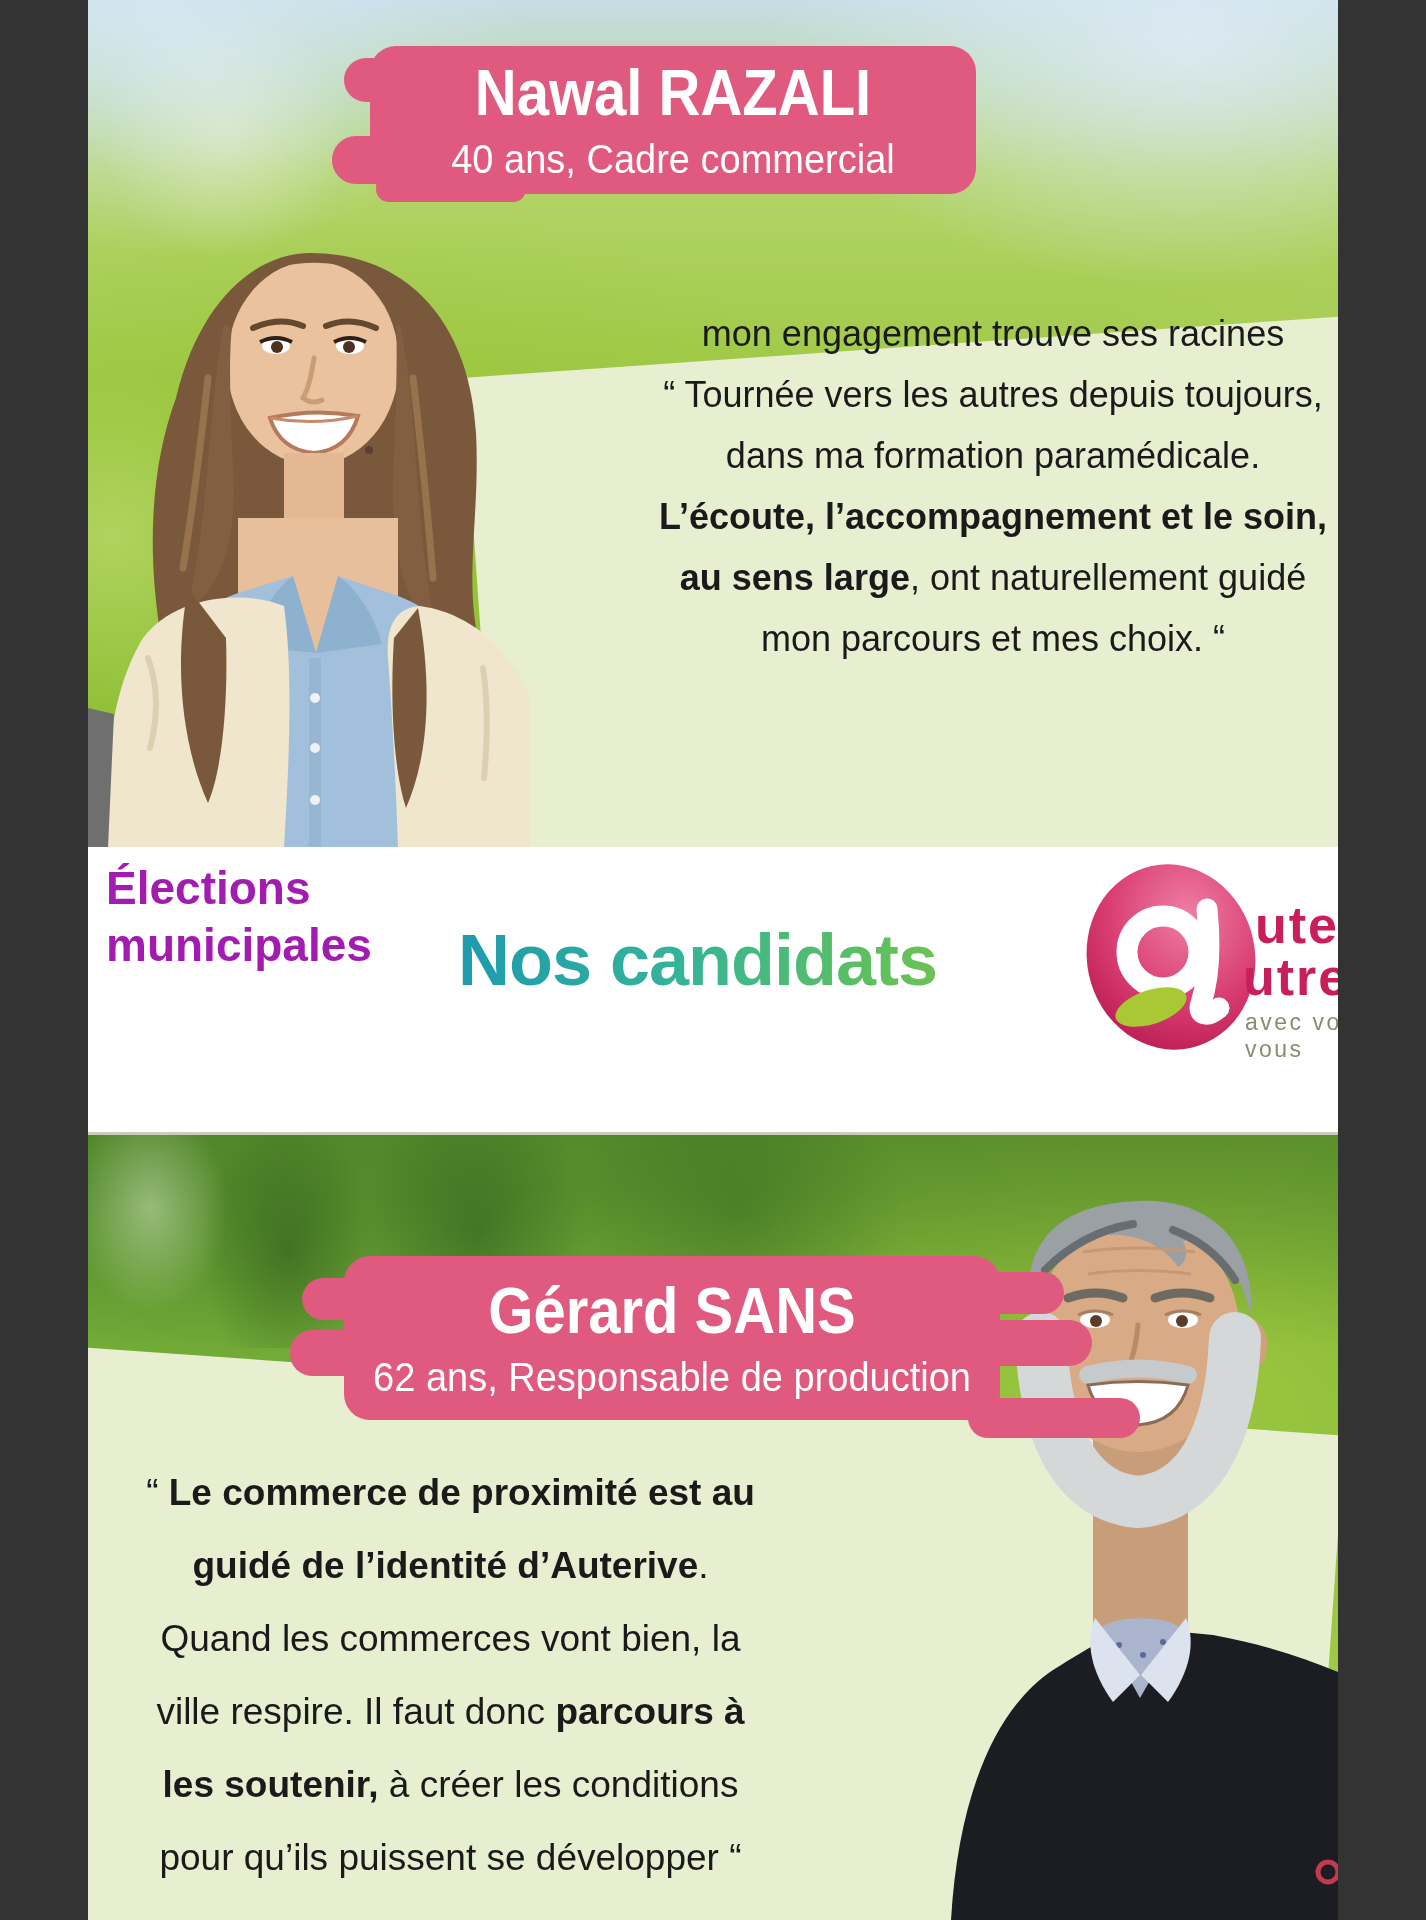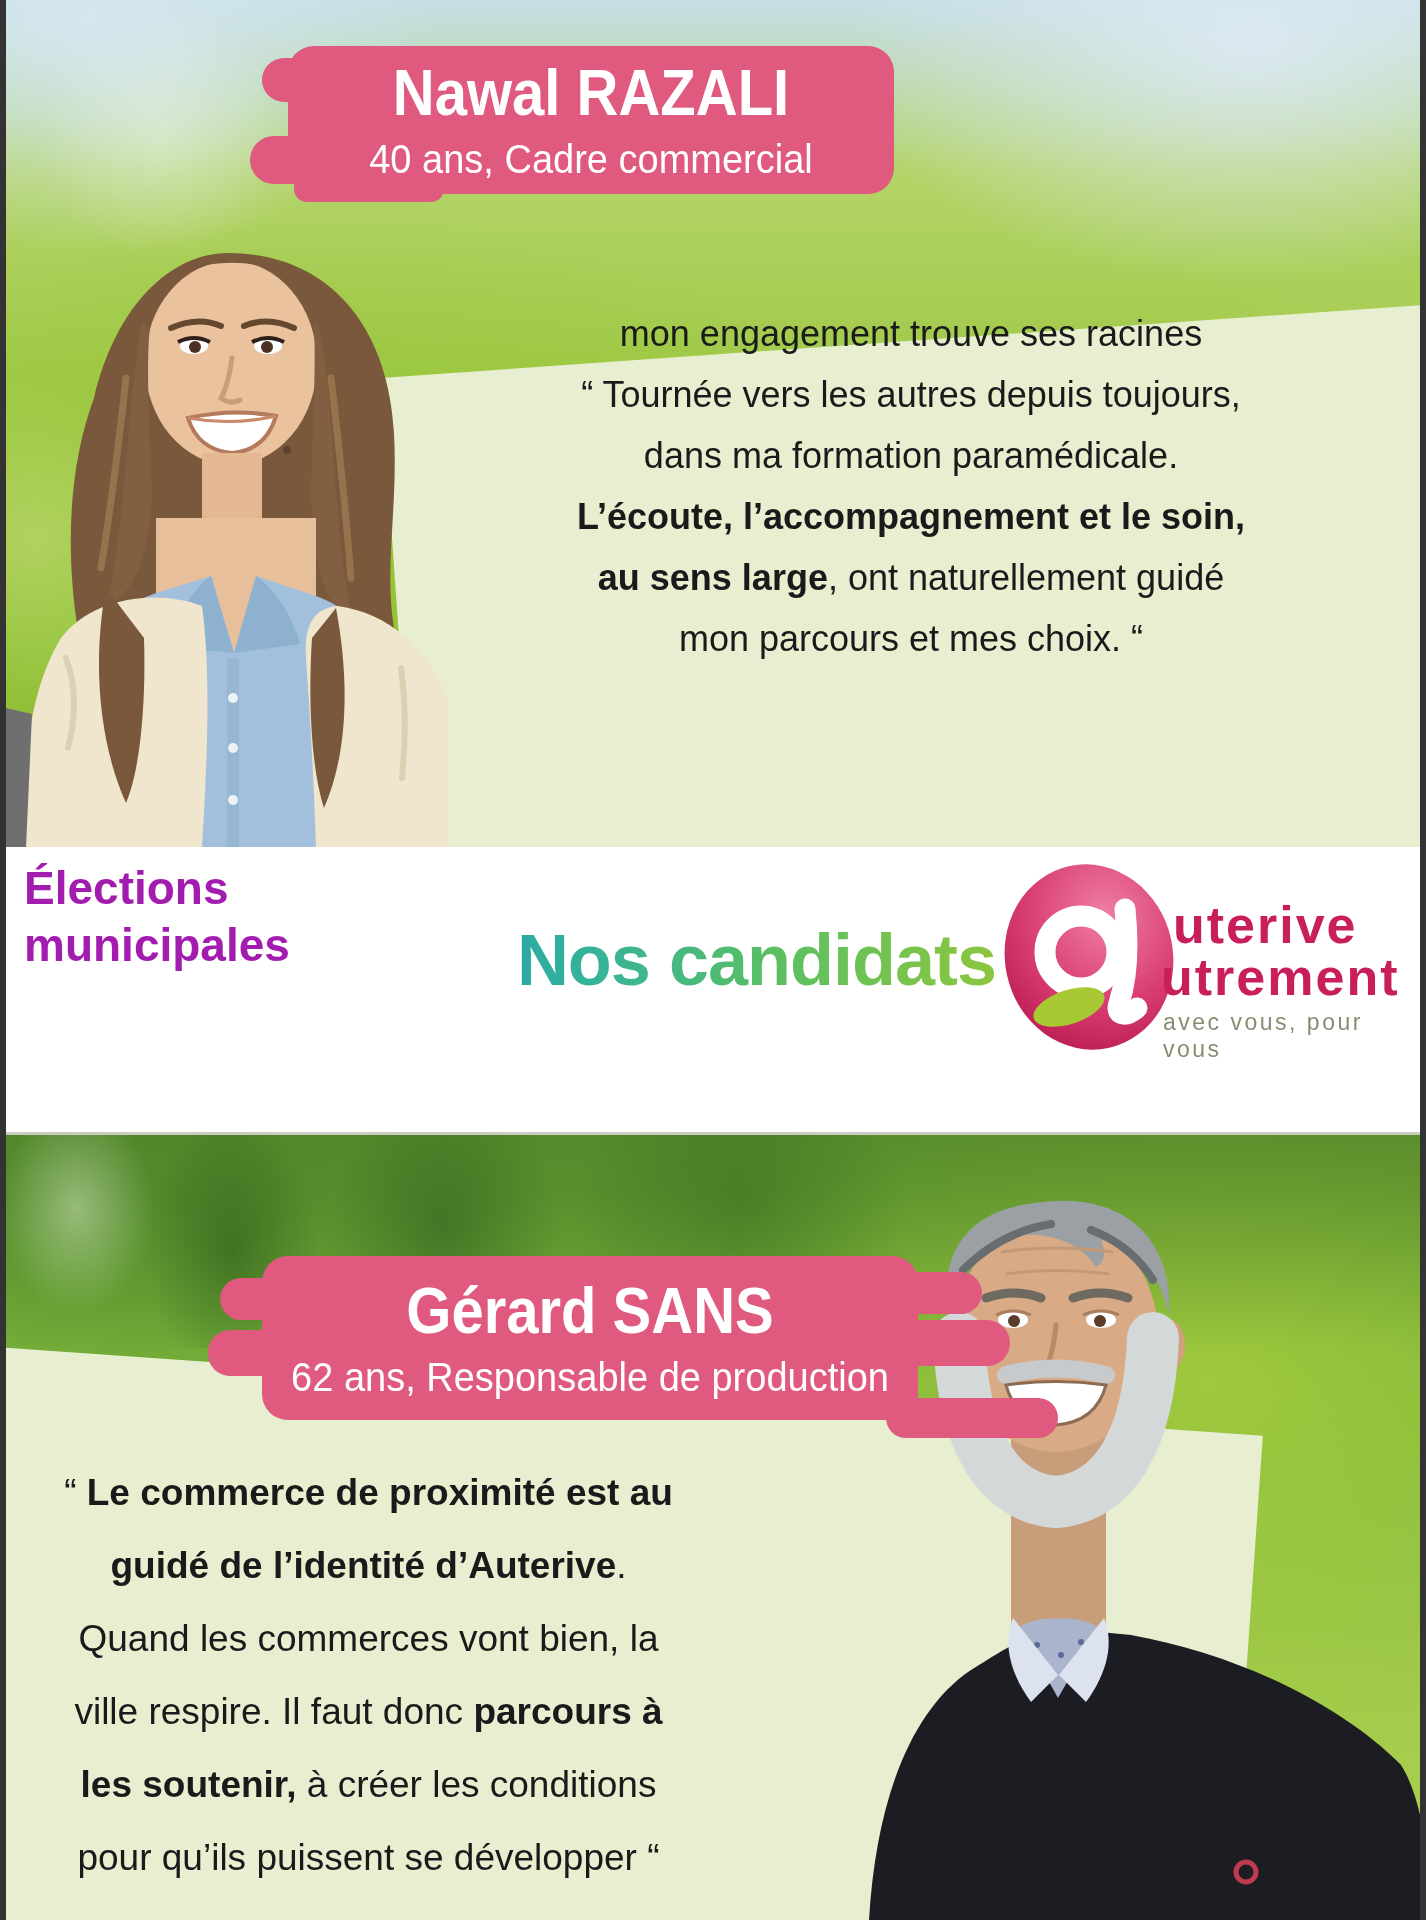--- a/index.html
+++ b/index.html
@@ -1,17 +1,17 @@
 <!DOCTYPE html>
 <html><head>
 <meta charset="utf-8">
 <style>
   html,body { margin:0; padding:0; background:#333; }
   .stage {
-    position:relative; width:1414px; height:1920px; overflow:hidden;
+    position:relative; width:1250px; height:1920px; overflow:hidden;
     font-family:"Liberation Sans", sans-serif; margin:0 auto;
   }
   
   .bg { position:absolute; inset:0;
     background:
       radial-gradient(circle 180px at 11% 7%, rgba(255,255,255,.30), transparent 70%),
       radial-gradient(circle 240px at 2% 28%, rgba(214,232,150,.40), transparent 70%),
       radial-gradient(ellipse 560px 360px at 6% 1%, rgba(213,231,240,.95), transparent 65%),
       radial-gradient(ellipse 640px 380px at 88% 2%, rgba(220,234,244,.95), transparent 65%),
       radial-gradient(ellipse 800px 520px at 24% 30%, rgba(150,196,52,.85), transparent 70%),
@@ -56,21 +56,21 @@
   
   .quote { position:absolute; z-index:3; text-align:center; color:#1a1a1a; }
   .quote b { font-weight:700; }
   .quote1 { left:400px; top:303px; width:1010px; font-size:36px; line-height:61px; }
   .quote2 { left:10px; top:1456px; width:705px; font-size:37px; line-height:73px; }
   
   .band { position:absolute; left:0; top:847px; width:100%; height:288px; background:#ffffff;
     z-index:5; border-bottom:3px solid #c9cdbd; box-sizing:border-box; }
   .elections { position:absolute; left:18px; top:13px; color:#a21caf;
     font-weight:800; font-size:46px; line-height:57px; }
-  .nos { position:absolute; left:370px; top:72px; width:620px; text-align:right;
+  .nos { position:absolute; left:370px; top:72px; width:620px; text-align:left;
     font-size:72px; font-weight:800; letter-spacing:-1px;
     background:linear-gradient(90deg,#1d9aae 0%,#35b39a 35%,#5bbf62 65%,#8dc63f 100%);
     -webkit-background-clip:text; background-clip:text; color:transparent; }
   .logo { position:absolute; left:995px; top:10px; width:425px; height:215px; }
   .logo-mark { position:absolute; left:0; top:0; }
   .logo-line { position:absolute; color:#c81e5b; font-weight:700; font-size:52px; letter-spacing:2px; line-height:1; }
   .logo-line1 { left:172px; top:42px; }
   .logo-line2 { left:160px; top:94px; }
   .logo-tagline { position:absolute; left:162px; top:152px; font-size:23px;
     letter-spacing:2.5px; color:#8b8b72; font-weight:400; }

